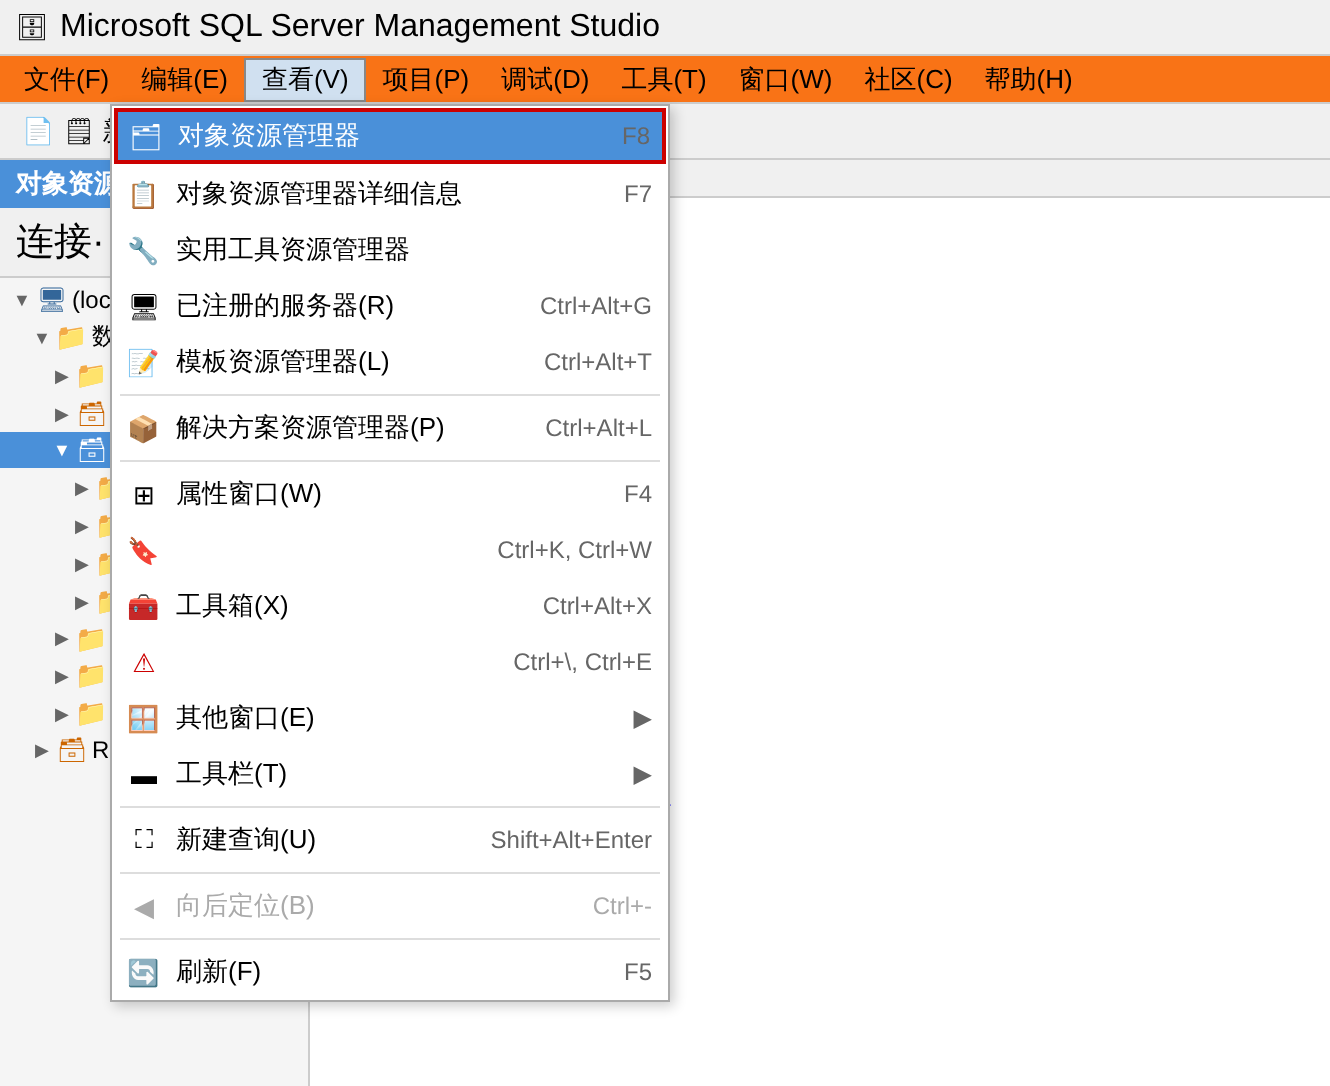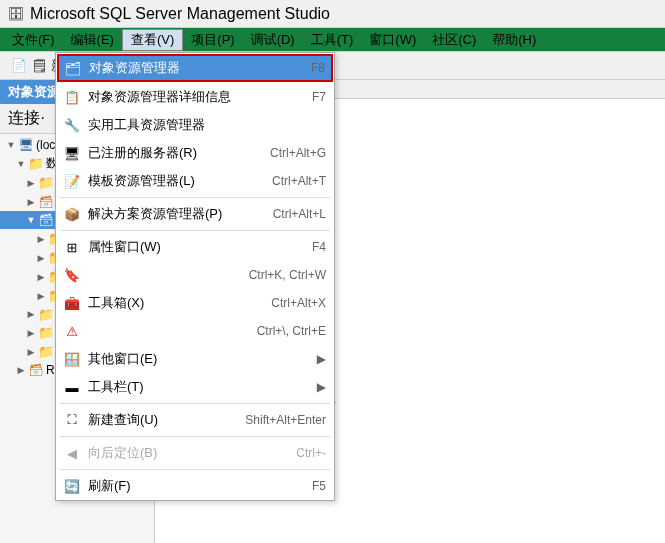--- a/index.html
+++ b/index.html
@@ -30,21 +30,21 @@
       align-items: center;
       justify-content: center;
     }
     .title-text {
       font-size: 16px;
       color: #000;
     }
 
     
     .menu-bar {
-      background: #15803d;
+      background: #f97316;
       height: 24px;
       display: flex;
       align-items: center;
       padding: 0 4px;
       border-bottom: 1px solid #ccc;
     }
     .menu-item {
       padding: 2px 8px;
       font-size: 13px;
       color: #000;
@@ -243,21 +243,21 @@
     .icon-db {
       color: #cc6600;
       font-size: 12px;
     }
     .icon-server {
       color: #336699;
       font-size: 12px;
     }
 
     .connect-label {
-      font-size: 16px;
+      font-size: 19px;
       color: #000;
       padding: 2px 4px;
     }
   </style>
 </head>
 <body>
 
 <div class="title-bar">
   <span class="title-icon">🗄</span>
   <span class="title-text">Microsoft SQL Server Management Studio</span>

